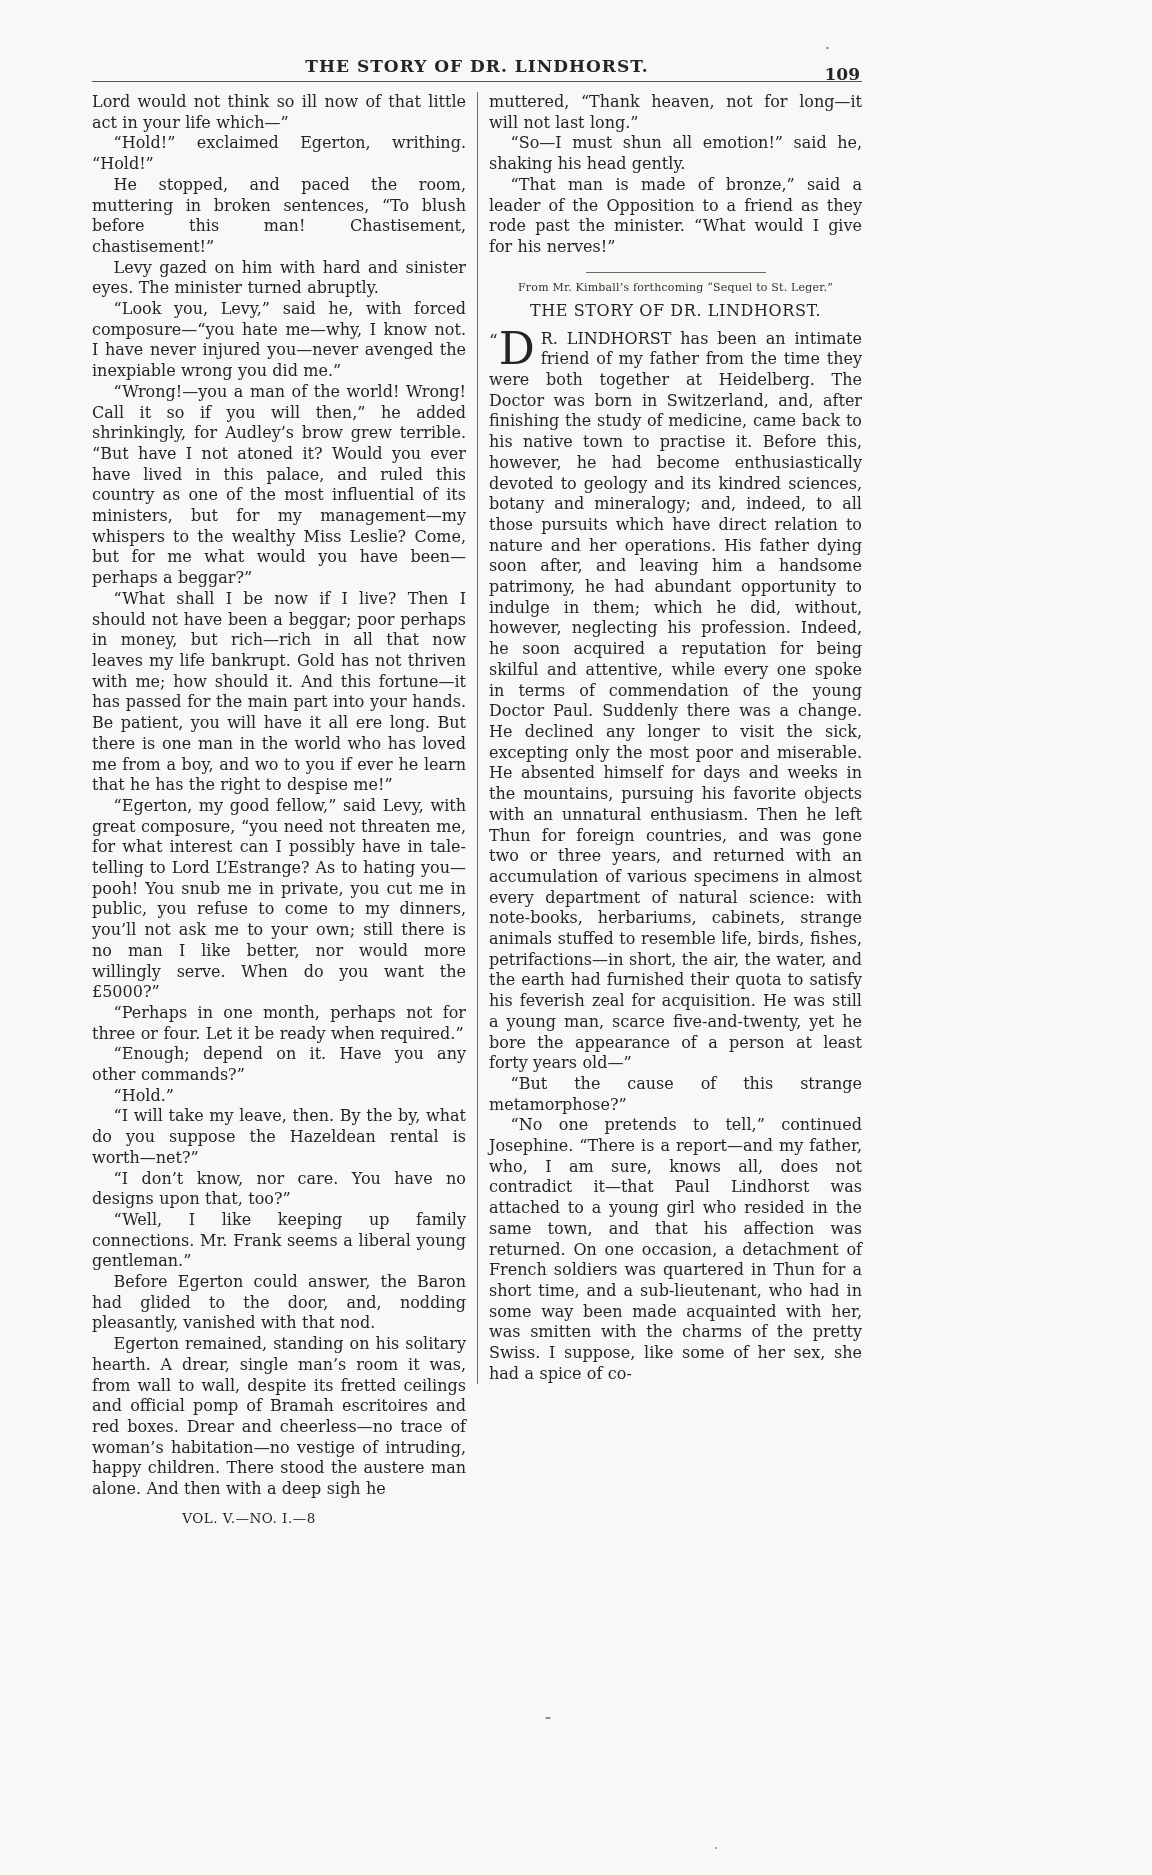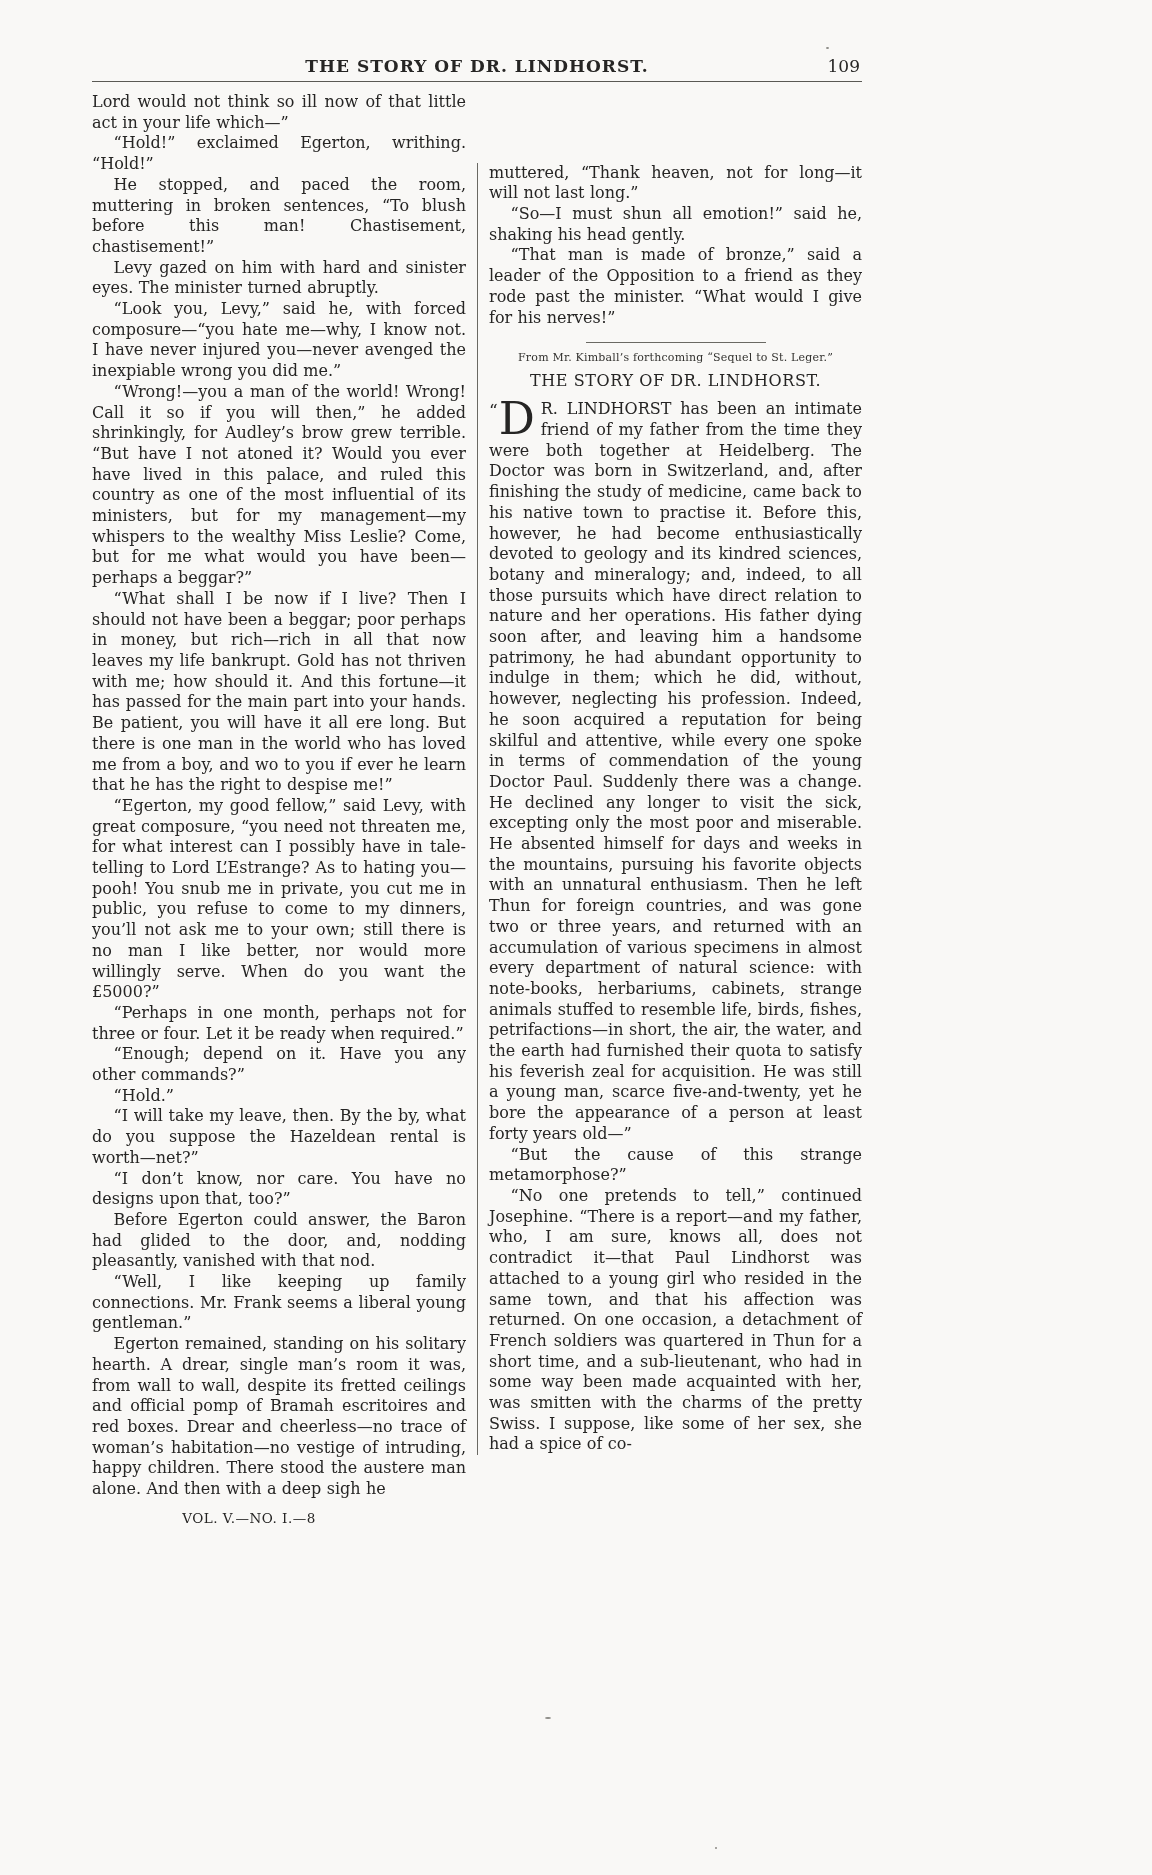--- a/index.html
+++ b/index.html
@@ -26,27 +26,27 @@
     font-size: 17px;
     letter-spacing: 1px;
     font-weight: bold;
     padding-bottom: 5px;
     border-bottom: 1px solid #5a5954;
     margin-bottom: 10px;
   }
   .running-head .page-number {
     position: absolute;
     right: 2px;
-    top: 0;
-    font-weight: normal;
+    top: 8px;
+    font-weight: bold;
     letter-spacing: 0;
   }
   .columns {
     display: flex;
-    align-items: center;
+    align-items: flex-start;
   }
   .col {
     width: 385px;
     box-sizing: border-box;
   }
   .col-left  { padding-right: 11px; }
   .col-right { padding-left: 11px; border-left: 1px solid #6a6963; }
   p.para {
     margin: 0;
     font-size: 16px;
@@ -121,22 +121,22 @@
       <p class="para">Levy gazed on him with hard and sinister eyes. The minister turned abruptly.</p>
       <p class="para">“Look you, Levy,” said he, with forced composure—“you hate me—why, I know not. I have never injured you—never avenged the inexpiable wrong you did me.”</p>
       <p class="para">“Wrong!—you a man of the world! Wrong! Call it so if you will then,” he added shrinkingly, for Audley’s brow grew terrible. “But have I not atoned it? Would you ever have lived in this palace, and ruled this country as one of the most influential of its ministers, but for my management—my whispers to the wealthy Miss Leslie? Come, but for me what would you have been—perhaps a beggar?”</p>
       <p class="para">“What shall I be now if I live? Then I should not have been a beggar; poor perhaps in money, but rich—rich in all that now leaves my life bankrupt. Gold has not thriven with me; how should it. And this fortune—it has passed for the main part into your hands. Be patient, you will have it all ere long. But there is one man in the world who has loved me from a boy, and wo to you if ever he learn that he has the right to despise me!”</p>
       <p class="para">“Egerton, my good fellow,” said Levy, with great composure, “you need not threaten me, for what interest can I possibly have in tale-telling to Lord L’Estrange? As to hating you—pooh! You snub me in private, you cut me in public, you refuse to come to my dinners, you’ll not ask me to your own; still there is no man I like better, nor would more willingly serve. When do you want the £5000?”</p>
       <p class="para">“Perhaps in one month, perhaps not for three or four. Let it be ready when required.”</p>
       <p class="para">“Enough; depend on it. Have you any other commands?”</p>
       <p class="para">“Hold.”</p>
       <p class="para">“I will take my leave, then. By the by, what do you suppose the Hazeldean rental is worth—net?”</p>
       <p class="para">“I don’t know, nor care. You have no designs upon that, too?”</p>
+      <p class="para">“Well, I like keeping up family connections. Mr. Frank seems a liberal young gentleman.”</p>
       <p class="para">Before Egerton could answer, the Baron had glided to the door, and, nodding pleasantly, vanished with that nod.</p>
-      <p class="para">“Well, I like keeping up family connections. Mr. Frank seems a liberal young gentleman.”</p>
       <p class="para">Egerton remained, standing on his solitary hearth. A drear, single man’s room it was, from wall to wall, despite its fretted ceilings and official pomp of Bramah escritoires and red boxes. Drear and cheerless—no trace of woman’s habitation—no vestige of intruding, happy children. There stood the austere man alone. And then with a deep sigh he</p>
       <div class="footer-line">VOL. V.—NO. I.—8</div>
     </div>
 
     <div class="col col-right">
       <p class="para noindent">muttered, “Thank heaven, not for long—it will not last long.”</p>
       <p class="para">“So—I must shun all emotion!” said he, shaking his head gently.</p>
       <p class="para">“That man is made of bronze,” said a leader of the Opposition to a friend as they rode past the minister. “What would I give for his nerves!”</p>
 
       <div class="article-rule"></div>

